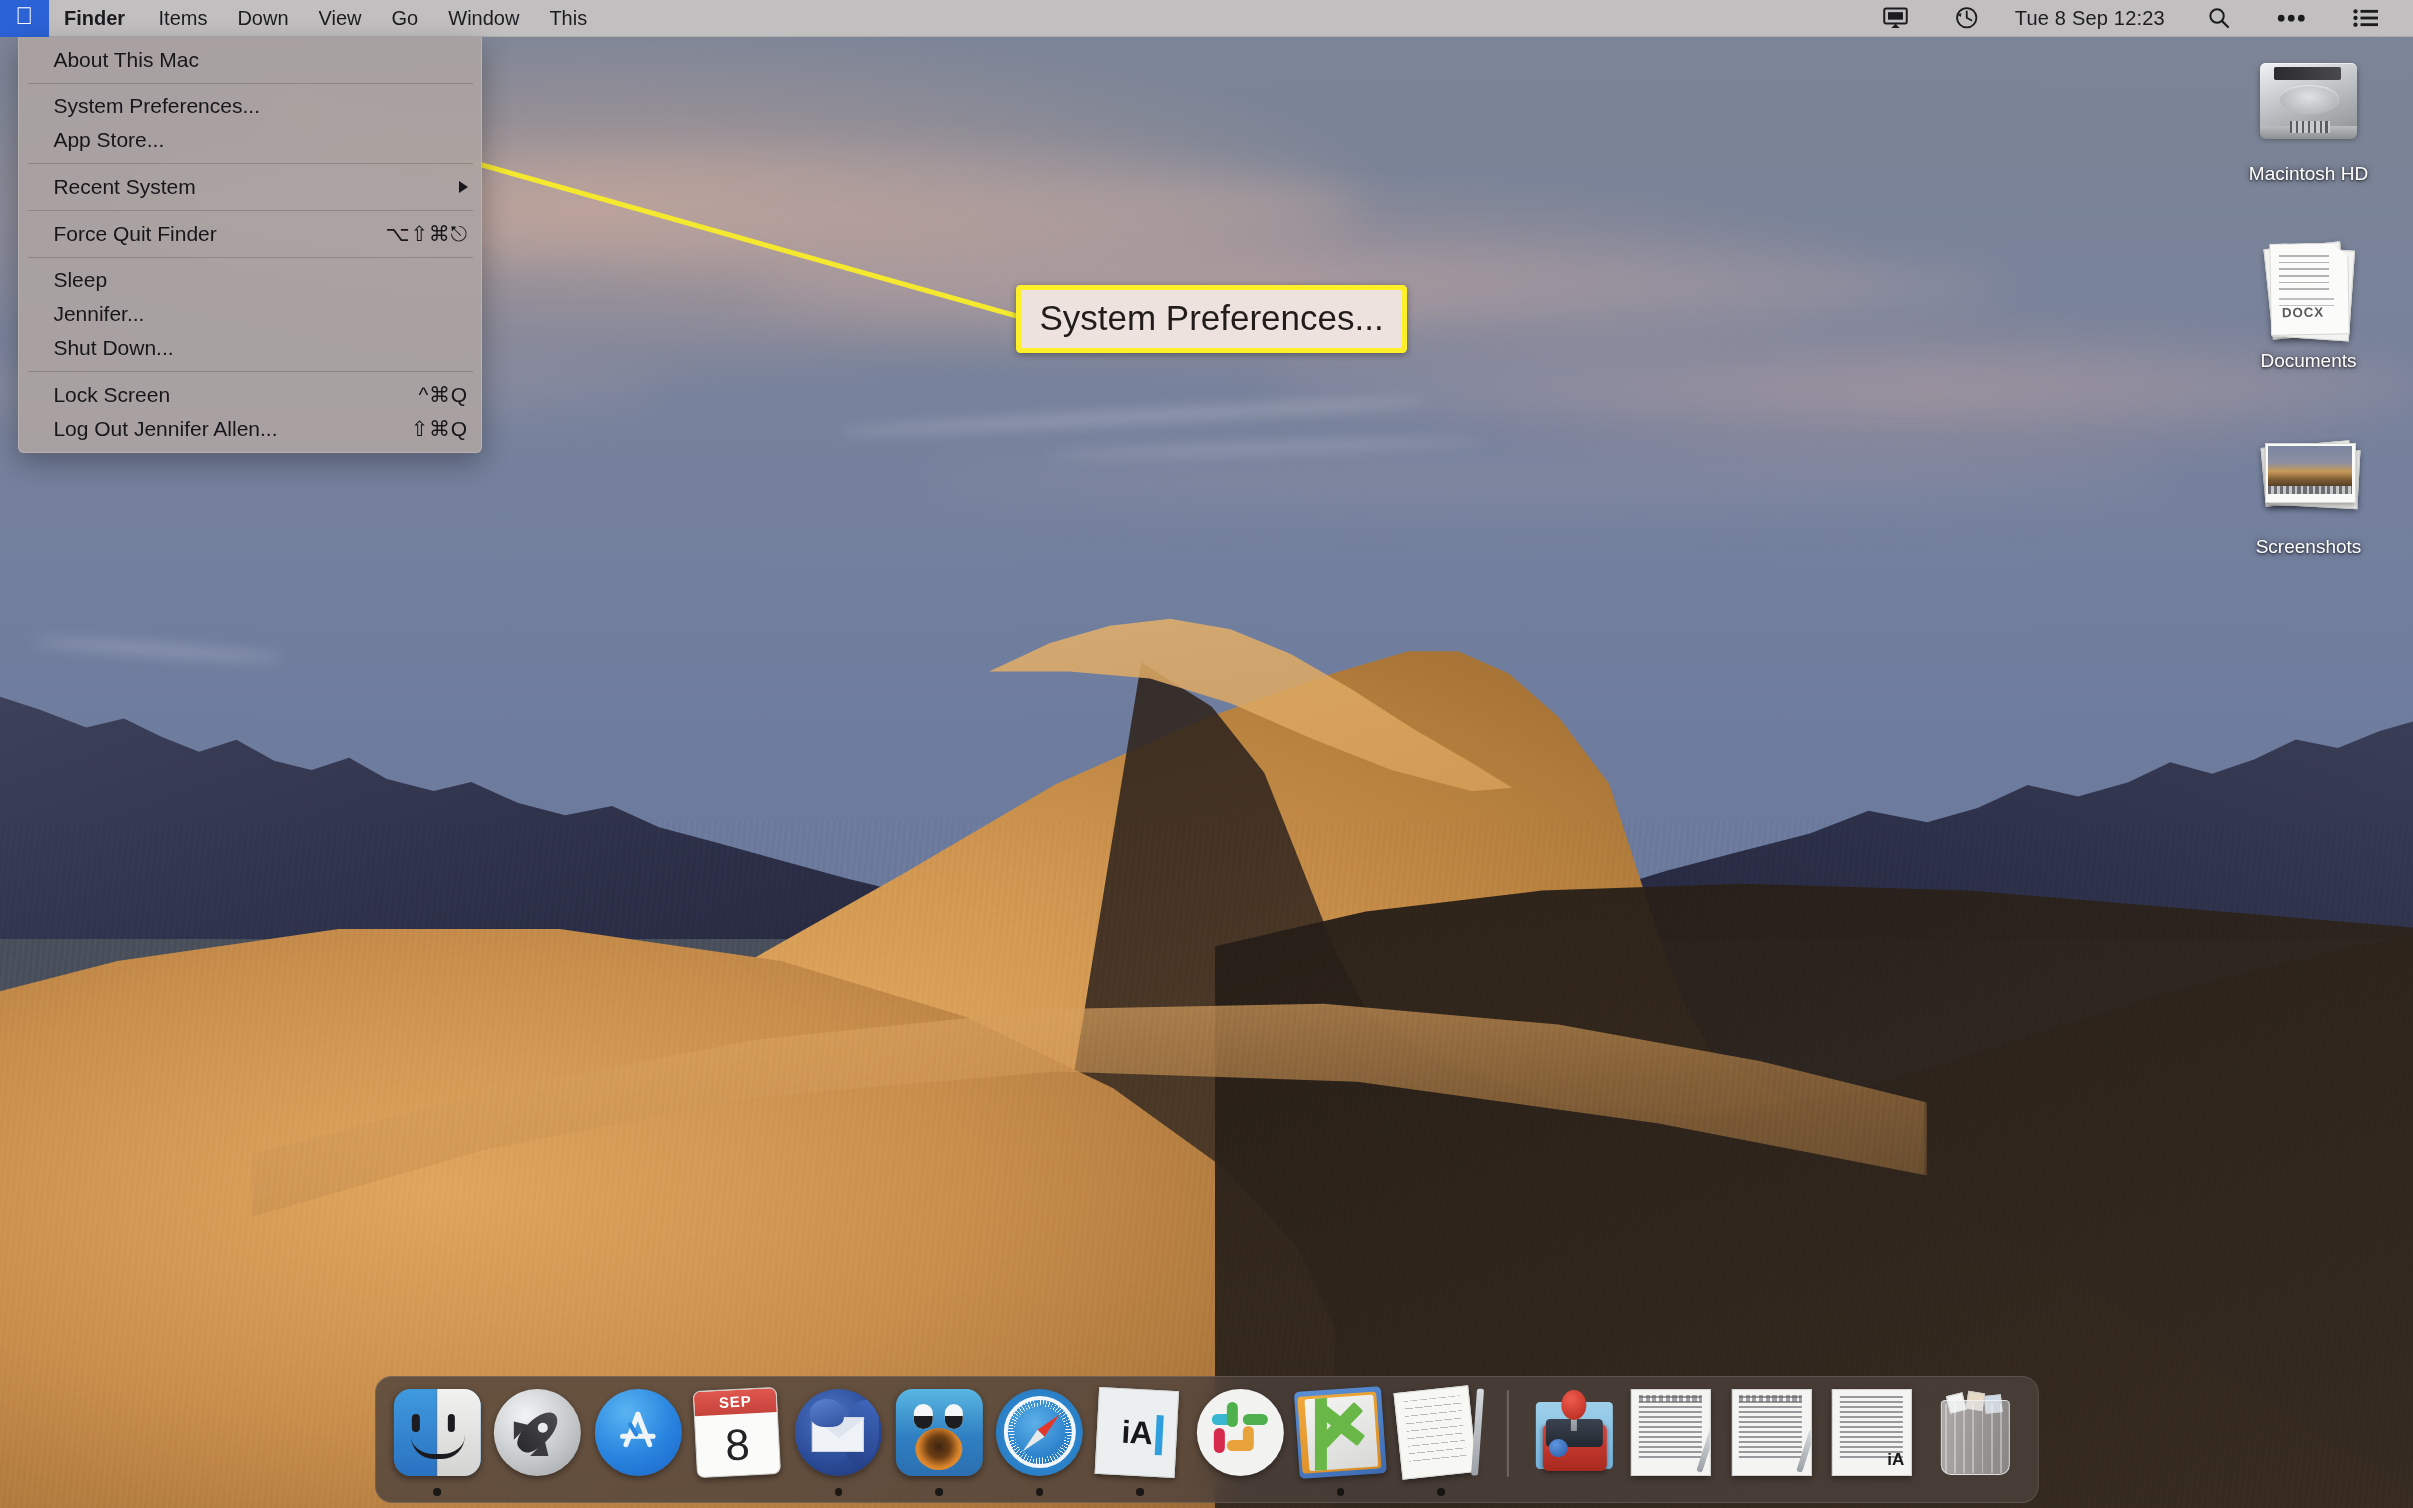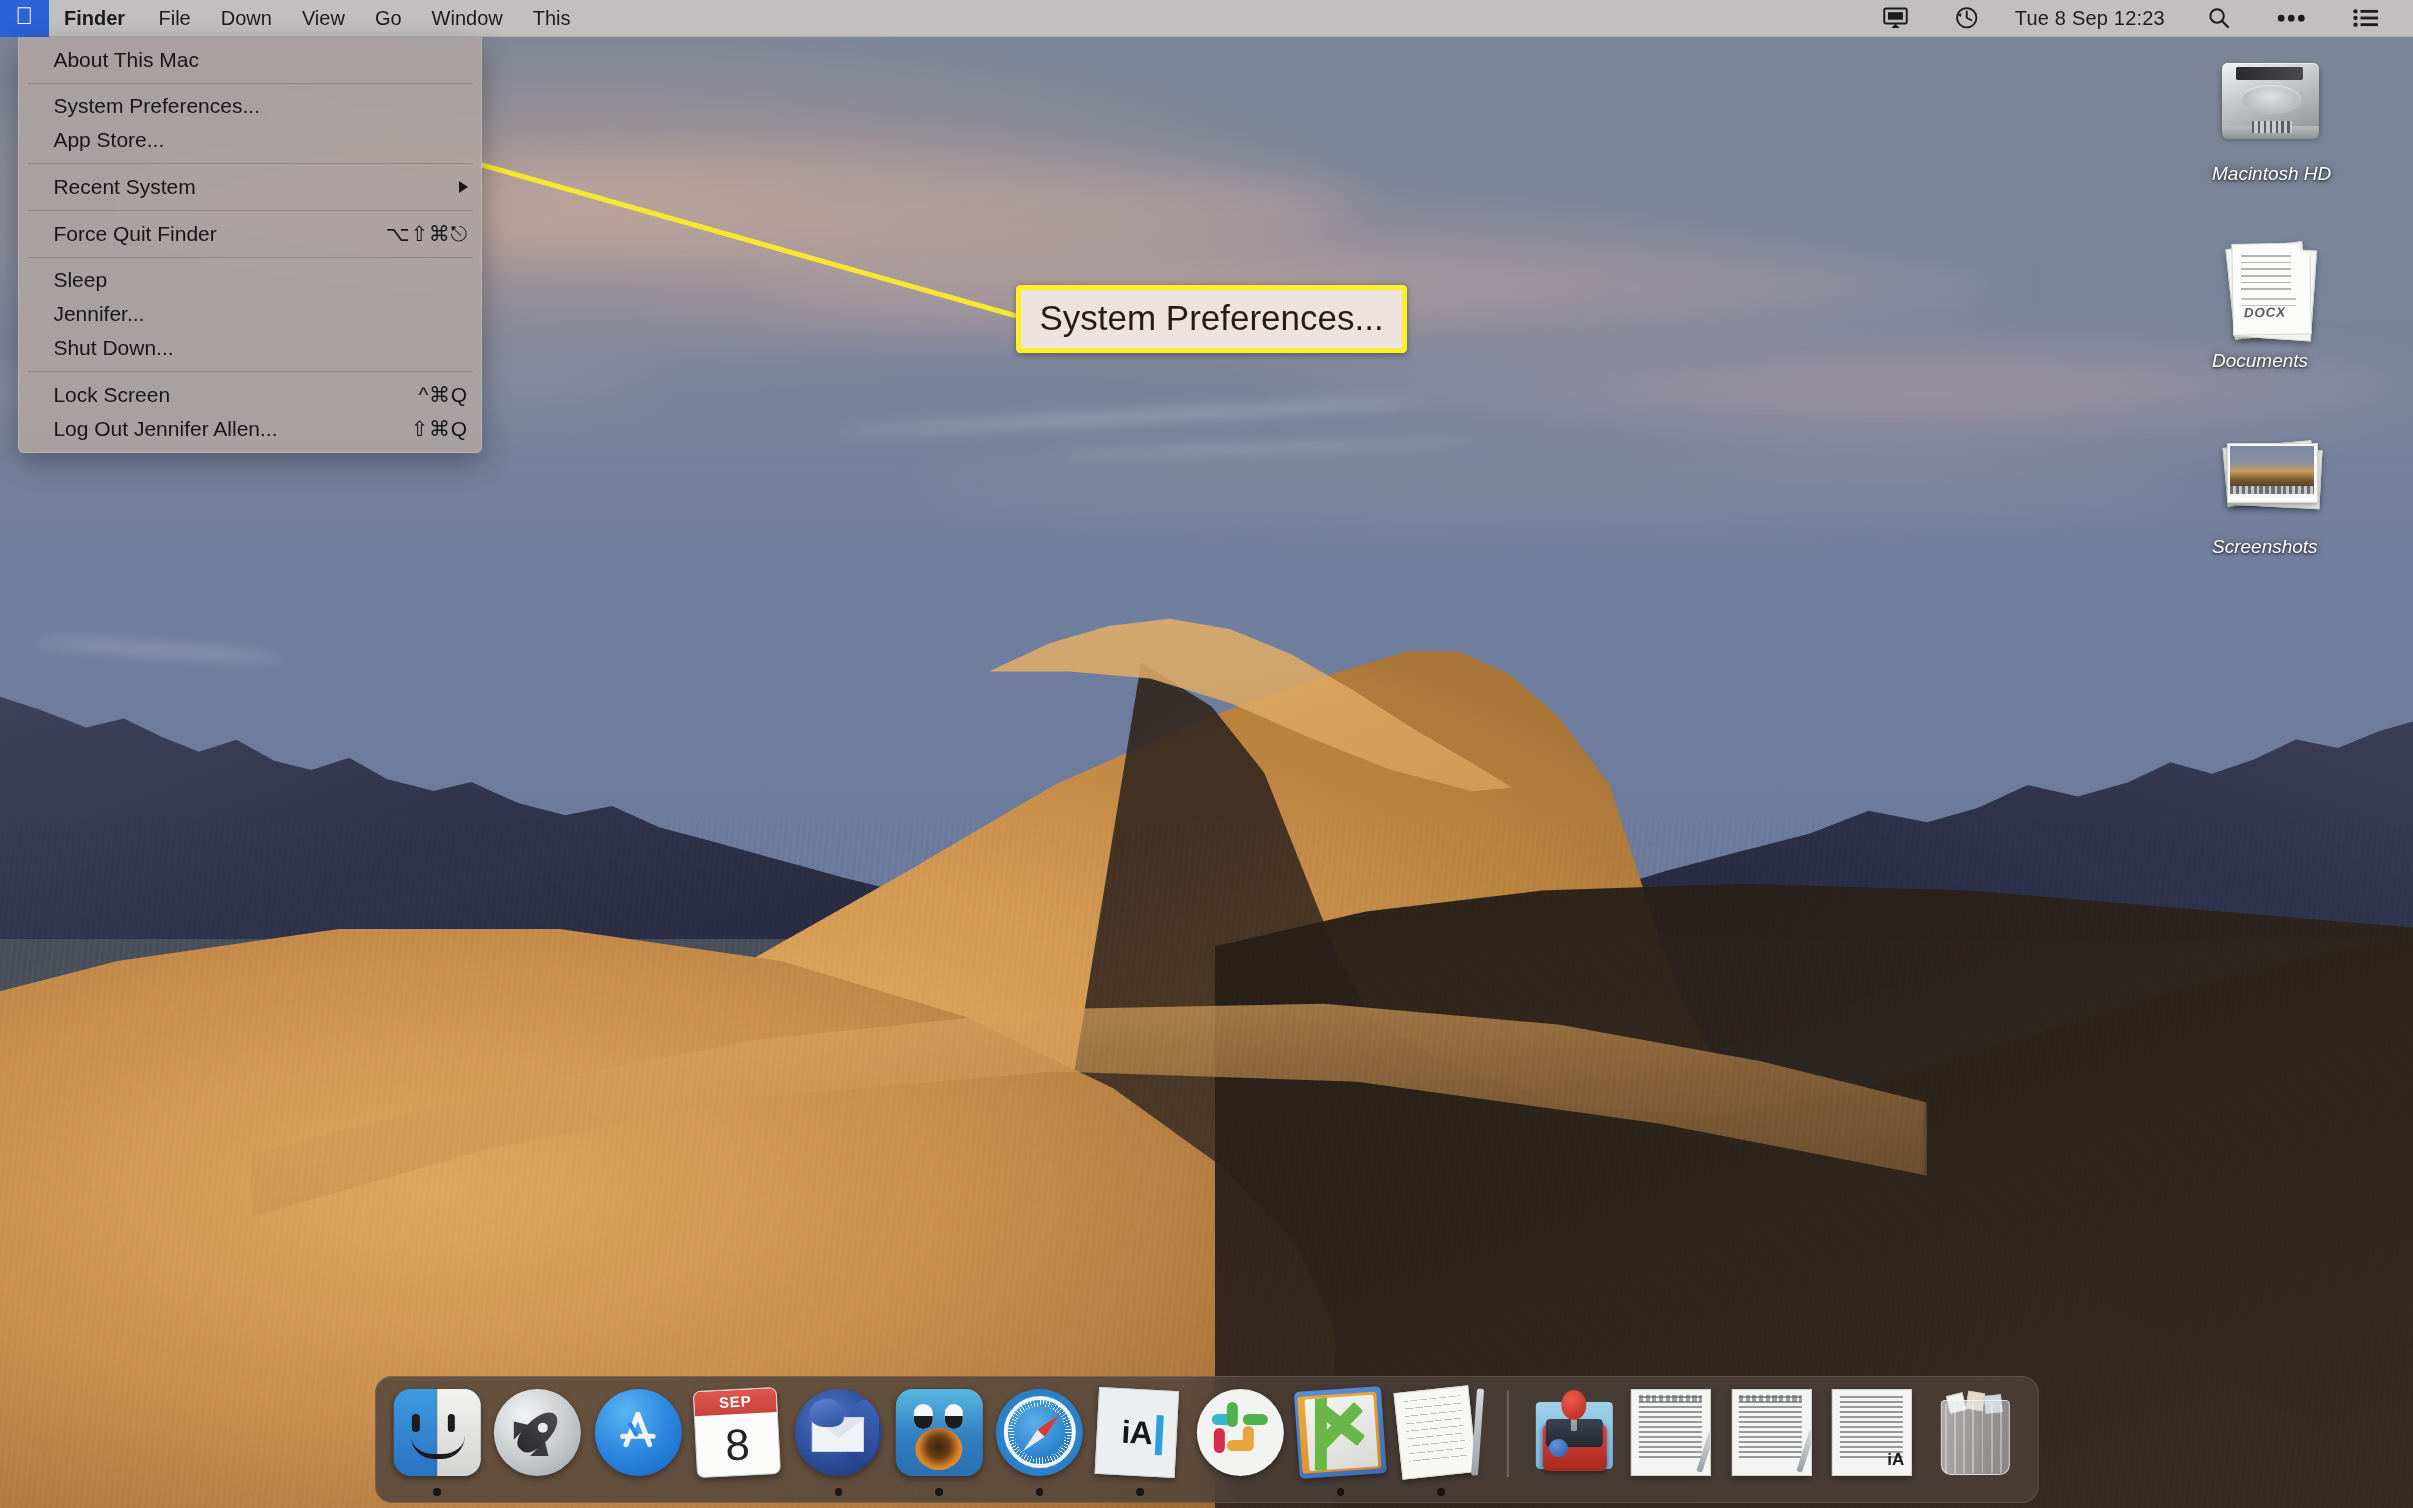--- a/index.html
+++ b/index.html
@@ -158,21 +158,21 @@
     border-radius:4.2px;
     padding:8.4px 18.4px 10px 18.4px;
     font-size:35px; color:#221c1a;
     box-shadow:0 1.7px 5.9px rgba(0,0,0,0.35);
     white-space:nowrap;
   }
 
   
   .dicon {
     position:absolute; width:193px; z-index:20;
-    display:flex; flex-direction:column; align-items:flex-start;font-style:italic;
+    display:flex; flex-direction:column; align-items:center;
   }
   .dicon .art { width:117px; height:109px; position:relative; }
   .dicon .cap {
     margin-top:8.4px; font-size:19px; color:#fff;
     text-shadow:0 0.8px 2.5px rgba(0,0,0,0.75), 0 0 5.9px rgba(0,0,0,0.5);
     white-space:nowrap;
   }
 
   
   .hd-body {
@@ -427,21 +427,21 @@
   <div class="dune-dark-right"></div>
   <div class="dune-ridge-sweep"></div>
   <div class="sand-texture"></div>
 </div>
 
 <div id="menubar">
   <div class="apple-item">
     <span class="apple-glyph"></span>
   </div>
   <div class="mb-item bold">Finder</div>
-  <div class="mb-item">File</div>
+  <div class="mb-item">Items</div>
   <div class="mb-item">Down</div>
   <div class="mb-item">View</div>
   <div class="mb-item">Go</div>
   <div class="mb-item">Window</div>
   <div class="mb-item">This</div>
 
   <div class="mb-spacer"></div>
 
   <div class="mb-right">
     <div class="mb-ic">

